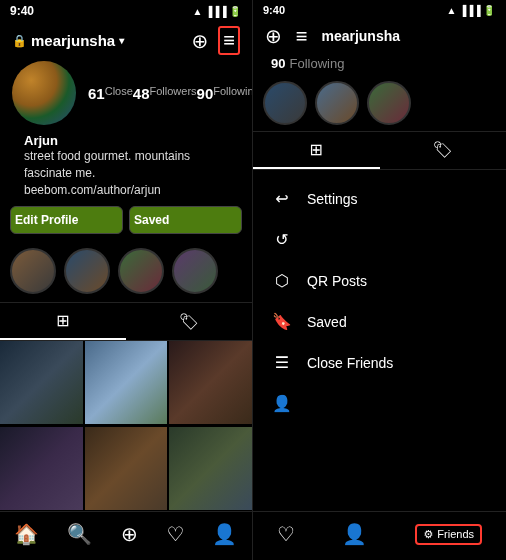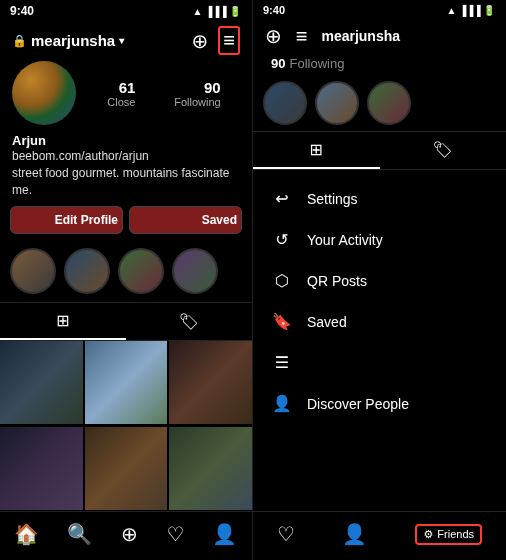--- a/index.html
+++ b/index.html
@@ -83,48 +83,49 @@
       height: 100%;
       background: 
         radial-gradient(ellipse at 30% 30%, #c0832a 0%, #8b5a1a 40%, #1a5a2a 60%, #2a4a7a 100%);
     }
     .stats-row {
       display: flex;
       flex: 1;
       justify-content: space-around;
       text-align: center;
     }
-    .stat-item { display: flex; flex-direction: column; align-items: flex-end; }
+    .stat-item { display: flex; flex-direction: row; align-items: flex-start; }
     .stat-num { font-size: 15px; font-weight: 700; }
     .stat-label { font-size: 11px; color: #aaa; }
 
     
     .bio {
       padding: 0 12px 8px;
+      margin-left: 12px;
     }
     .bio-name { font-size: 13px; font-weight: 700; }
     .bio-text { font-size: 12px; color: #ddd; line-height: 1.4; }
 
     
     .action-buttons {
       display: flex;
       gap: 6px;
       padding: 0 10px 10px;
     }
     .action-btn {
       flex: 1;
       padding: 6px 4px;
       border: 1px solid #444;
       border-radius: 6px;
-      background: #7f1d1d;
+      background: #4d7c0f;
       color: #fff;
       font-size: 12px;
       font-weight: 600;
       cursor: pointer;
-      text-align: right;
+      text-align: left;
     }
 
     
     .highlights {
       display: flex;
       gap: 8px;
       padding: 4px 10px 8px;
       overflow: hidden;
     }
     .highlight-item {
@@ -327,30 +328,34 @@
   <div class="profile-stats">
     <div class="avatar">
       <div class="avatar-inner"></div>
     </div>
     <div class="stats-row">
       <div class="stat-item">
         <span class="stat-num">61</span>
         <span class="stat-label">Close</span>
       </div>
       <div class="stat-item">
+        <span class="stat-num">48</span>
+        <span class="stat-label">Followers</span>
+      </div>
+      <div class="stat-item">
         <span class="stat-num">90</span>
         <span class="stat-label">Following</span>
       </div>
     </div>
   </div>
 
   <div class="bio">
     <div class="bio-name">Arjun</div>
+    <div class="bio-text">street food gourmet. mountains fascinate me.</div>
     <div class="bio-text">beebom.com/author/arjun</div>
-    <div class="bio-text">street food gourmet. mountains fascinate me.</div>
   </div>
 
   <div class="action-buttons">
     <button class="action-btn">Edit Profile</button>
     <button class="action-btn">Saved</button>
   </div>
 
   <div class="highlights">
     <div class="highlight-item">
       <div class="highlight-circle h1"></div>
@@ -434,36 +439,35 @@
     </div>
   </div>
 
   <div class="menu-list">
     <div class="menu-item">
       <span class="menu-item-icon">↩</span>
       <span>Settings</span>
     </div>
     <div class="menu-item">
       <span class="menu-item-icon">↺</span>
-      <span>Your Activity</span>
     </div>
     <div class="menu-item">
       <span class="menu-item-icon">⬡</span>
       <span>QR Posts</span>
     </div>
     <div class="menu-item">
       <span class="menu-item-icon">🔖</span>
       <span>Saved</span>
     </div>
     <div class="menu-item">
       <span class="menu-item-icon">☰</span>
+      <span>Close Friends</span>
     </div>
     <div class="menu-item">
       <span class="menu-item-icon">👤</span>
-      <span>Discover People</span>
     </div>
   </div>
 
   <div style="flex:1"></div>
 
   <div class="right-bottom-nav">
     <span class="nav-icon">♡</span>
     <span class="nav-icon">👤</span>
     <div class="settings-box">
       <span>⚙</span>

